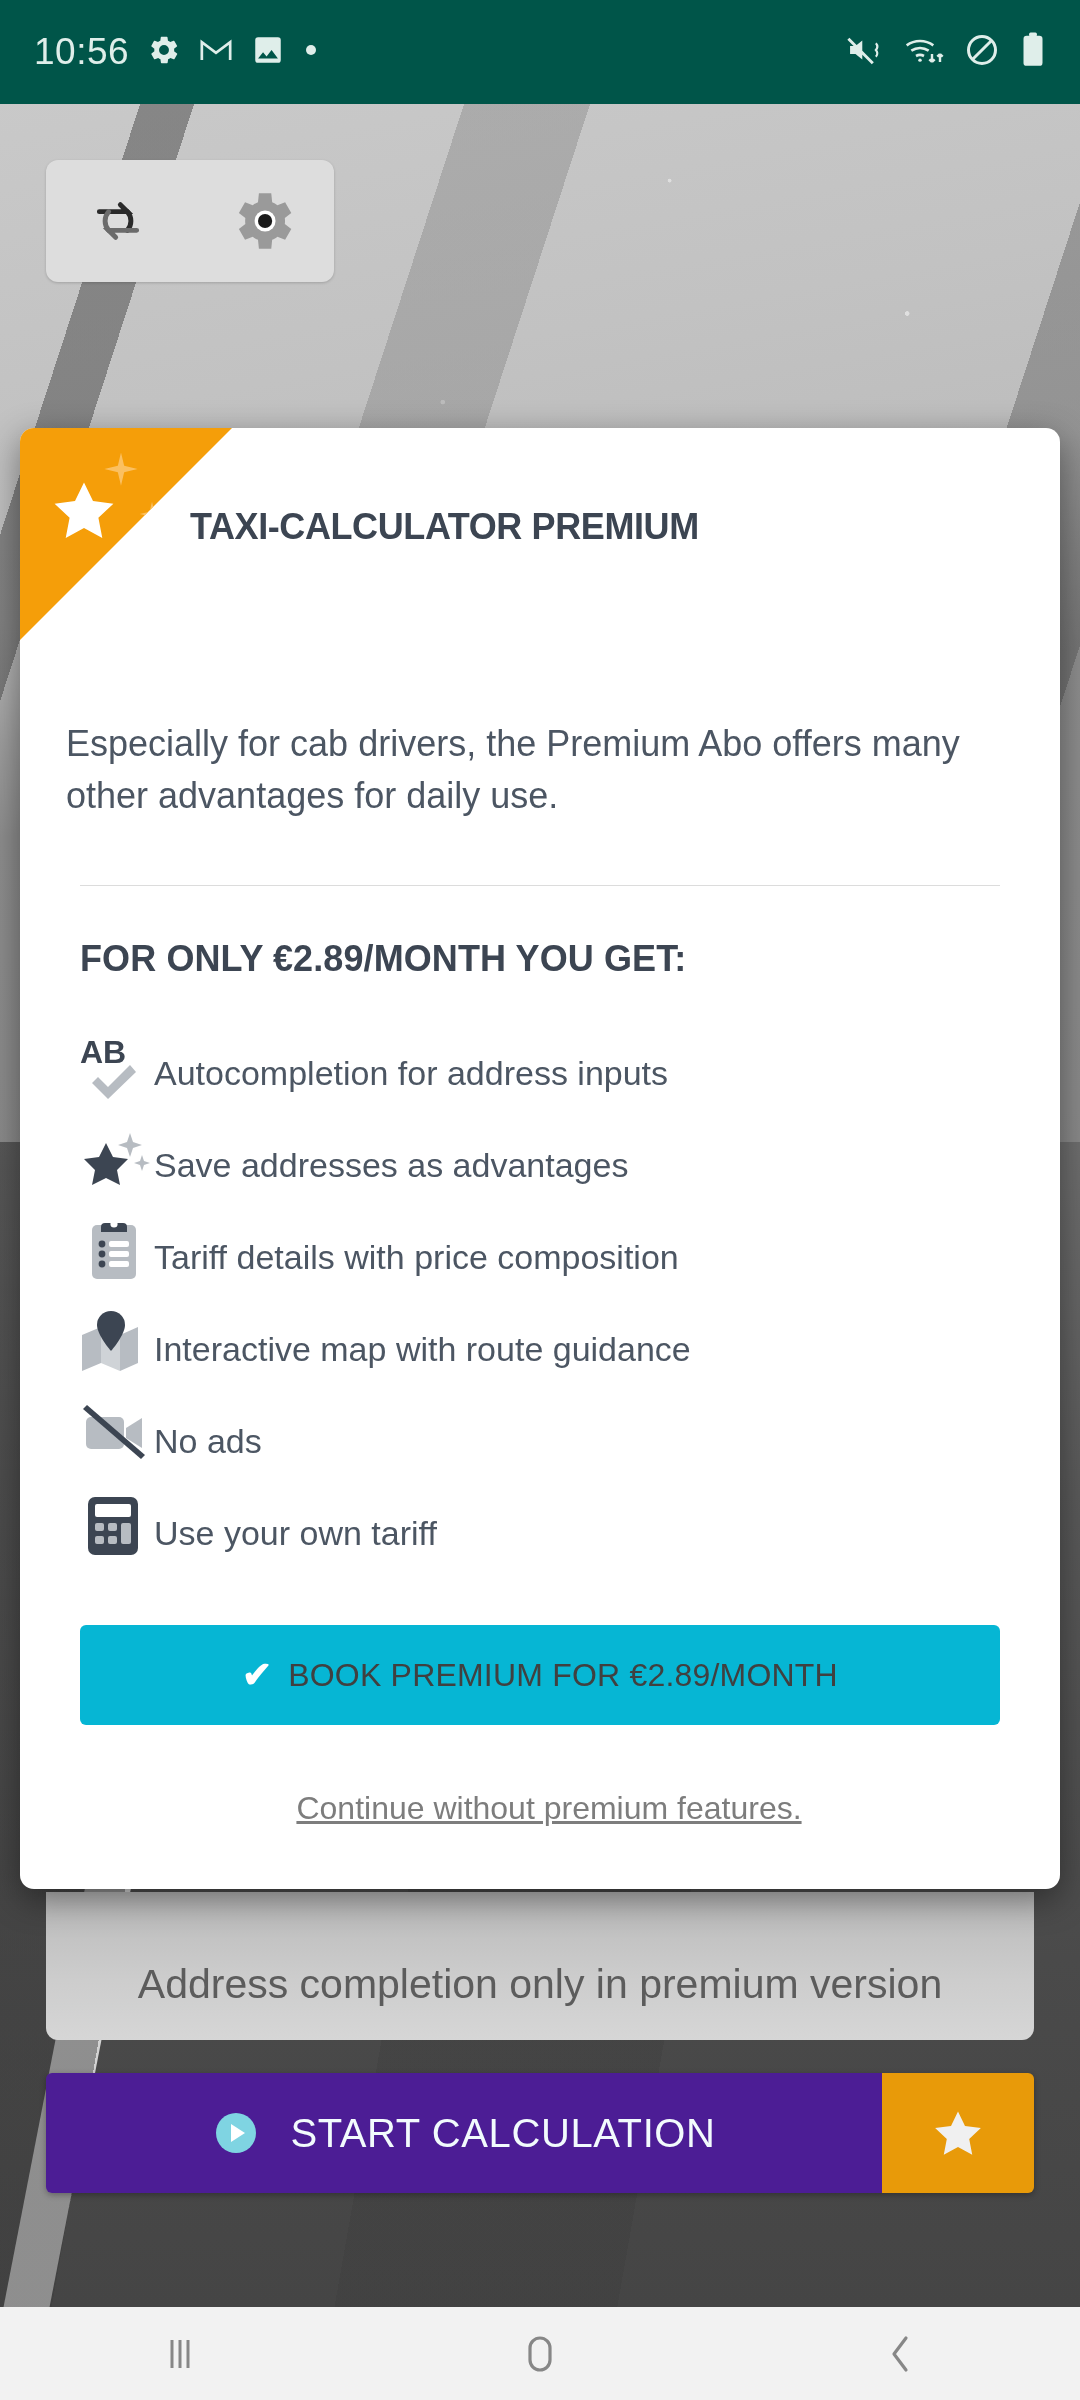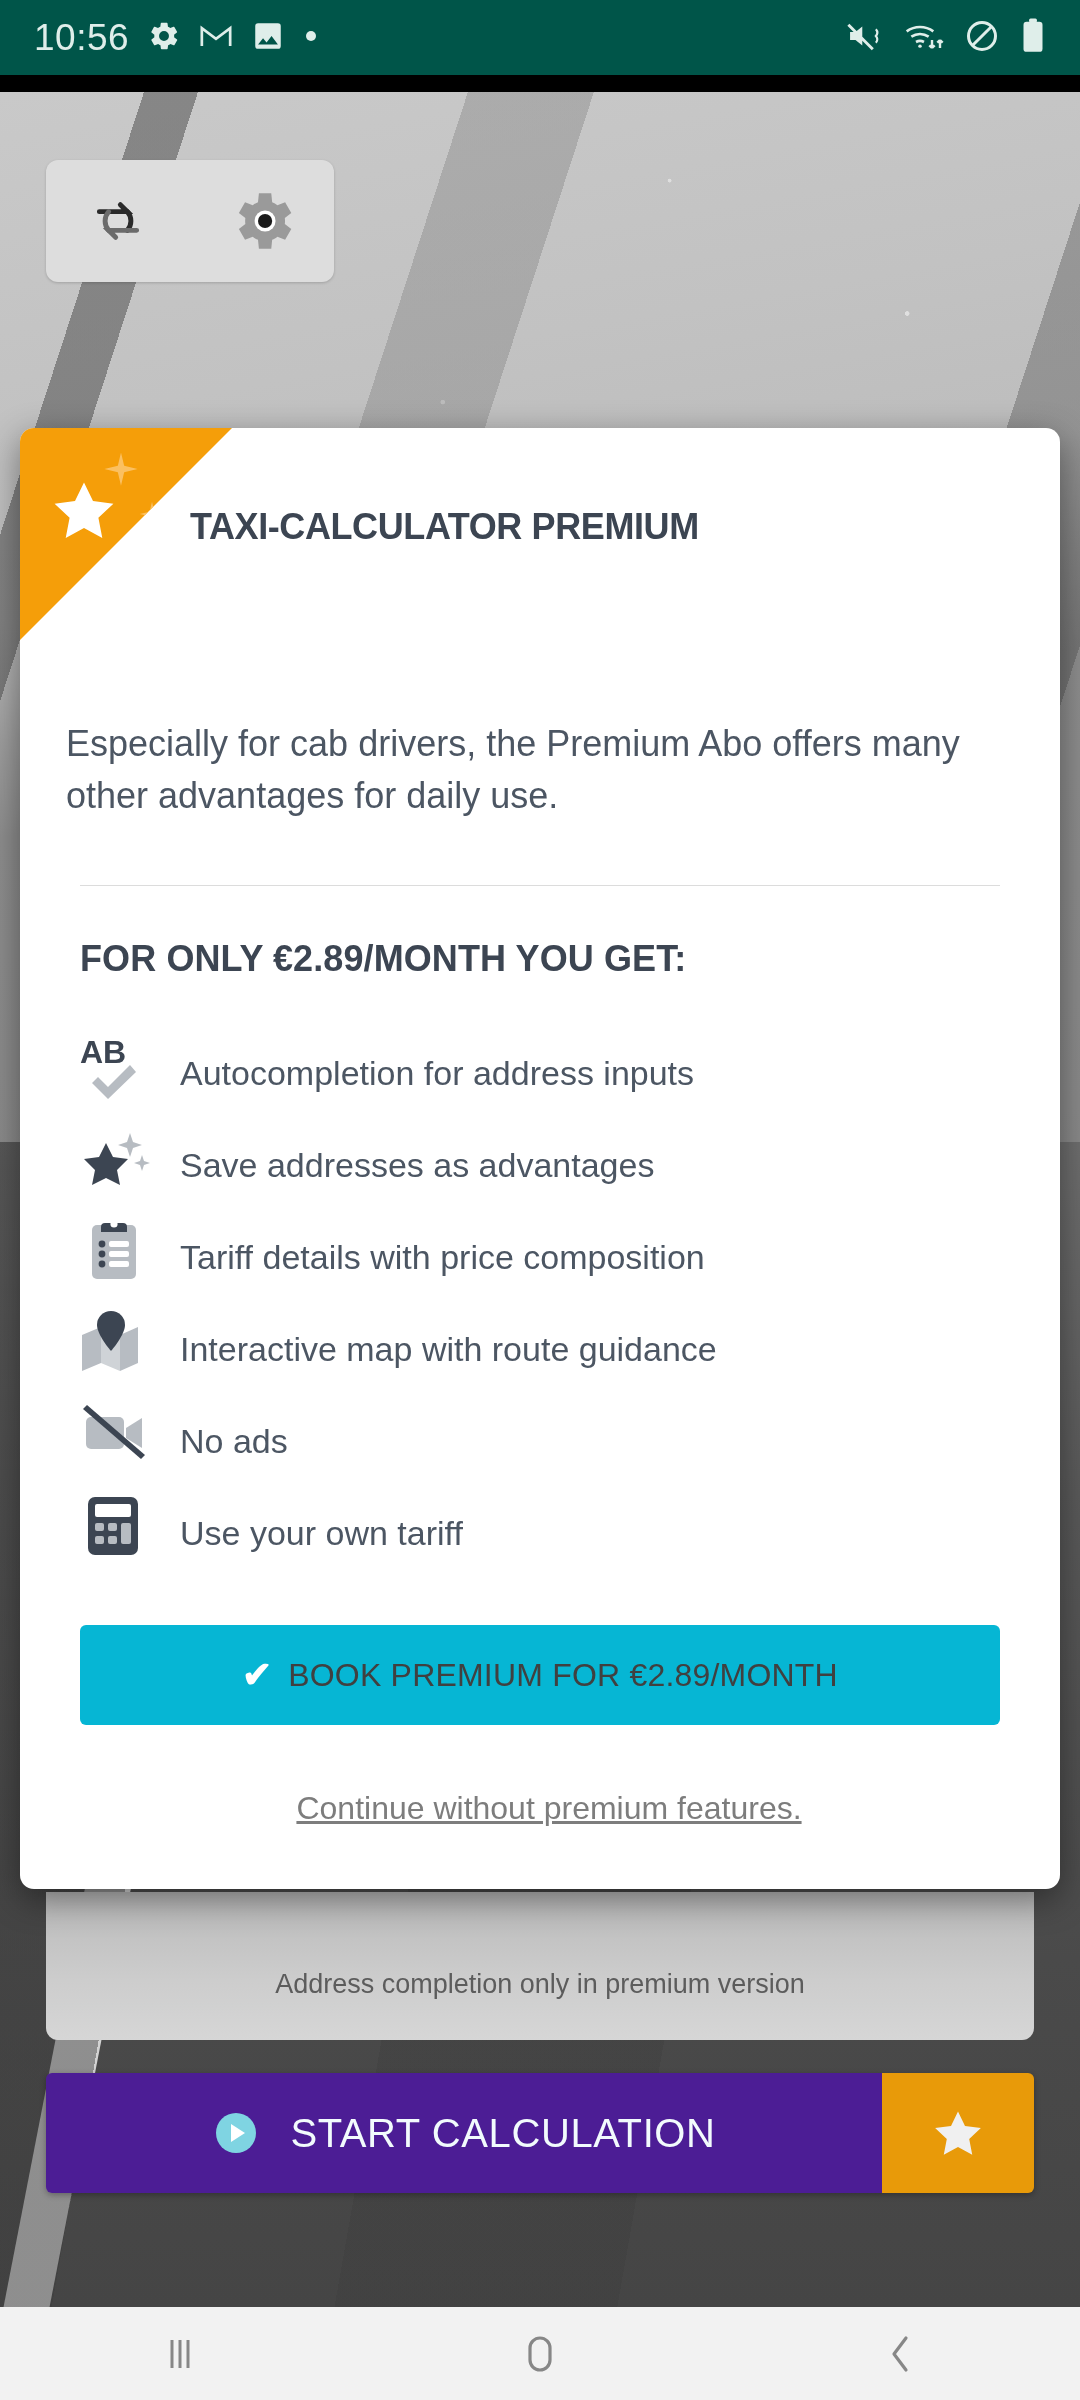--- a/index.html
+++ b/index.html
@@ -7,21 +7,21 @@
     width: 1080px; height: 2400px;
     font-family: "Liberation Sans", sans-serif;
     overflow: hidden; background: #000;
   }
   #screen {
     position: relative; width: 1080px; height: 2400px; overflow: hidden;
   }
 
   
   #statusbar {
-    position: absolute; top: 0; left: 0; width: 1080px; height: 75px;
+    position: absolute; top: 0; left: 0; width: 1080px; height: 104px;
     background: #005549; color: #dfeeea;
     display: flex; align-items: center; justify-content: space-between;
     padding: 0 34px;
   }
   .sb-left { display: flex; align-items: center; gap: 18px; }
   .sb-right { display: flex; align-items: center; gap: 20px; }
   #clock { font-size: 37px; letter-spacing: .5px; }
   .sb-ico { display: block; }
 
   
@@ -103,21 +103,21 @@
     position: absolute; left: 80px; top: 885px; width: 920px; height: 1px;
     background: #dcdcdc;
   }
   #price-head {
     position: absolute; left: 80px; top: 938px;
     font-size: 36px; font-weight: bold; color: #3c4552; letter-spacing: .1px;
   }
 
   #features { position: absolute; left: 80px; top: 1020px; width: 900px; }
   .feature {
-    display: flex; align-items: center; height: 92px; gap: 26px;
+    display: flex; align-items: center; height: 92px; 
   }
   .f-icon { width: 74px; height: 66px; position: relative; flex: 0 0 74px; }
   .f-label { font-size: 34px; color: #4c5663; font-weight: 300; margin-top: 14px; }
 
   #cta {
     position: absolute; left: 80px; top: 1625px; width: 920px; height: 100px;
     background: #06b6d4; border-radius: 6px;
     display: flex; align-items: center; justify-content: center; gap: 16px;
     cursor: pointer;
   }
@@ -132,21 +132,21 @@
     text-decoration: underline; font-weight: 300; cursor: pointer; padding-left: 18px;
   }
 
   
   #hint-card {
     position: absolute; left: 46px; top: 1892px; width: 988px; height: 148px;
     background: linear-gradient(180deg, #b9b9b9 0%, #cdcdcd 60%, #d6d6d6 100%);
     border-radius: 0 0 12px 12px;
     display: flex; align-items: center; justify-content: center;
   }
-  #hint-text { font-size: 27px; color: #5c5c5c; font-weight: 300; margin-top: 36px; }
+  #hint-text { font-size: 41px; color: #5c5c5c; font-weight: 300; margin-top: 36px; }
   #hint-tab-dark {
     position: absolute; right: 46px; top: 1862px; width: 256px; height: 40px;
     background: #4d4d4d; border-radius: 10px 10px 0 0;
   }
 
   
   #startbar {
     position: absolute; left: 46px; top: 2073px; width: 988px; height: 120px;
     display: flex; border-radius: 6px; overflow: hidden;
     box-shadow: 0 2px 6px rgba(0,0,0,.3);

